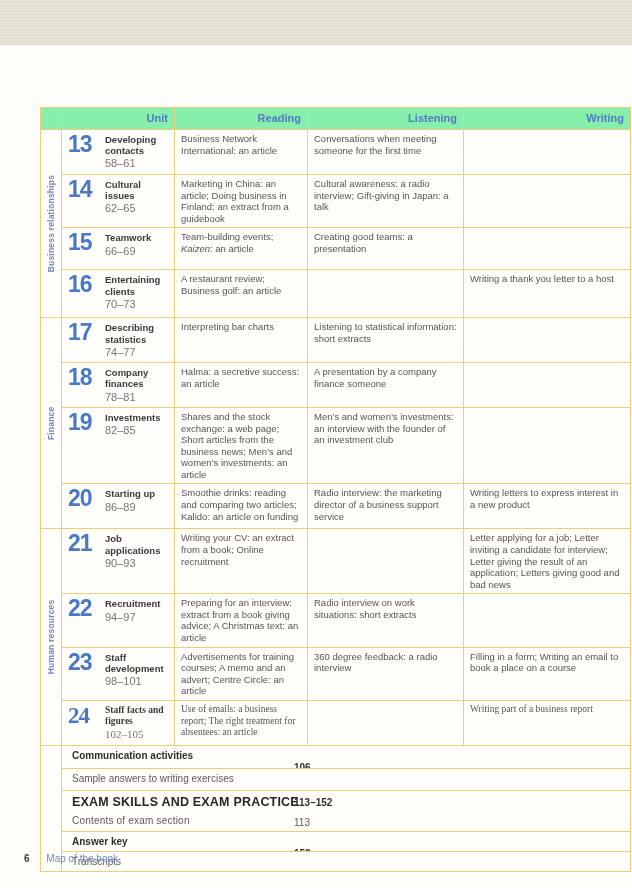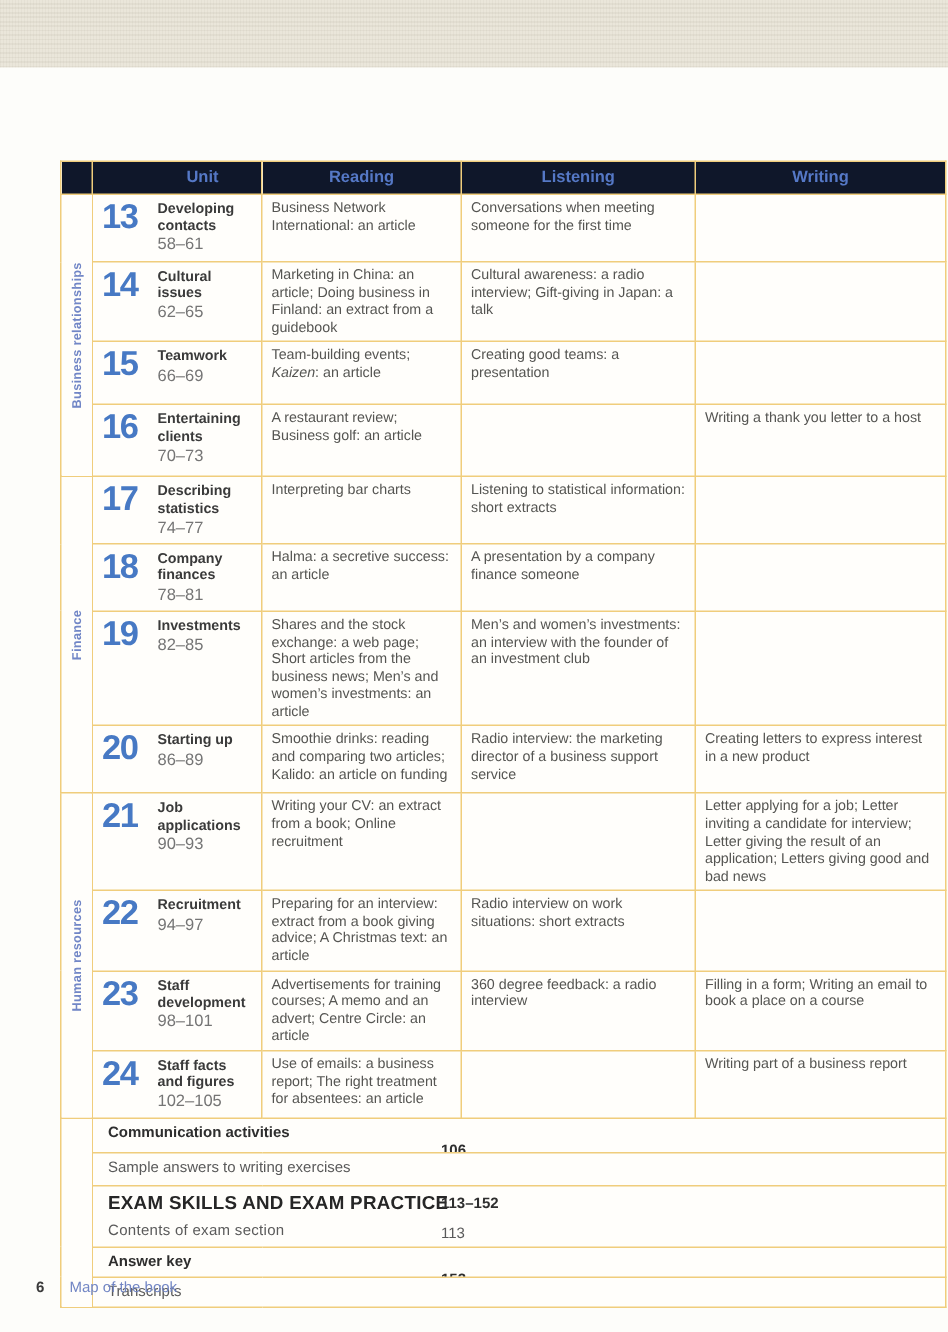--- a/index.html
+++ b/index.html
@@ -28,22 +28,22 @@
     font-size:9.5px;line-height:1.22;color:#4d4d4d;
     overflow:hidden;
   }
   col.c-group{width:21px;}
   col.c-unit{width:113px;}
   col.c-reading{width:133px;}
   col.c-listening{width:156px;}
   col.c-writing{width:167px;}
   thead th{
     height:14px;
-    font-size:11px;font-weight:bold;color:#5578c6;text-align:center;
-    padding-top:4px;background:#0f172a;
+    font-size:11px;font-weight:bold;color:#5578c6;text-align:right;
+    padding-top:4px;background:#86efac;
   }
   th.h-unit{padding-left:40px;}
   td{background:#fffefb;}
   .group-cell{padding:0;position:relative;background:#fffefb;}
   .group-label{
     position:absolute;left:0;top:0;width:100%;height:100%;
     display:flex;align-items:center;justify-content:center;
     writing-mode:vertical-rl;transform:rotate(180deg);
     font-size:8.5px;font-weight:bold;color:#7186c6;letter-spacing:.2px;
     white-space:nowrap;
@@ -204,21 +204,21 @@
             <div class="unit-flex">
               <span class="unit-num">20</span>
               <div class="unit-text">
                 <div class="unit-title">Starting up</div>
                 <div class="unit-pages">86–89</div>
               </div>
             </div>
           </td>
           <td class="cell-text">Smoothie drinks: reading and comparing two articles; Kalido: an article on funding</td>
           <td class="cell-text">Radio interview: the marketing director of a business support service</td>
-          <td class="cell-text">Creating letters to express interest in a new product</td>
+          <td class="cell-text">Writing letters to express interest in a new product</td>
         </tr>
         <tr style="height: 54px;">
           <td class="group-cell" rowspan="4">
             <span class="group-label">Human resources</span>
           </td>
           <td class="unit-cell-td">
             <div class="unit-flex">
               <span class="unit-num">21</span>
               <div class="unit-text">
                 <div class="unit-title">Job applications</div>
@@ -251,21 +251,21 @@
               <div class="unit-text">
                 <div class="unit-title">Staff development</div>
                 <div class="unit-pages">98–101</div>
               </div>
             </div>
           </td>
           <td class="cell-text">Advertisements for training courses; A memo and an advert; Centre Circle: an article</td>
           <td class="cell-text">360 degree feedback: a radio interview</td>
           <td class="cell-text">Filling in a form; Writing an email to book a place on a course</td>
         </tr>
-        <tr style="height: 40px;">
+        <tr style="height: 40px; font-family: Liberation Serif, serif;">
           <td class="unit-cell-td">
             <div class="unit-flex">
               <span class="unit-num">24</span>
               <div class="unit-text">
                 <div class="unit-title">Staff facts and figures</div>
                 <div class="unit-pages">102–105</div>
               </div>
             </div>
           </td>
           <td class="cell-text">Use of emails: a business report; The right treatment for absentees: an article</td>

